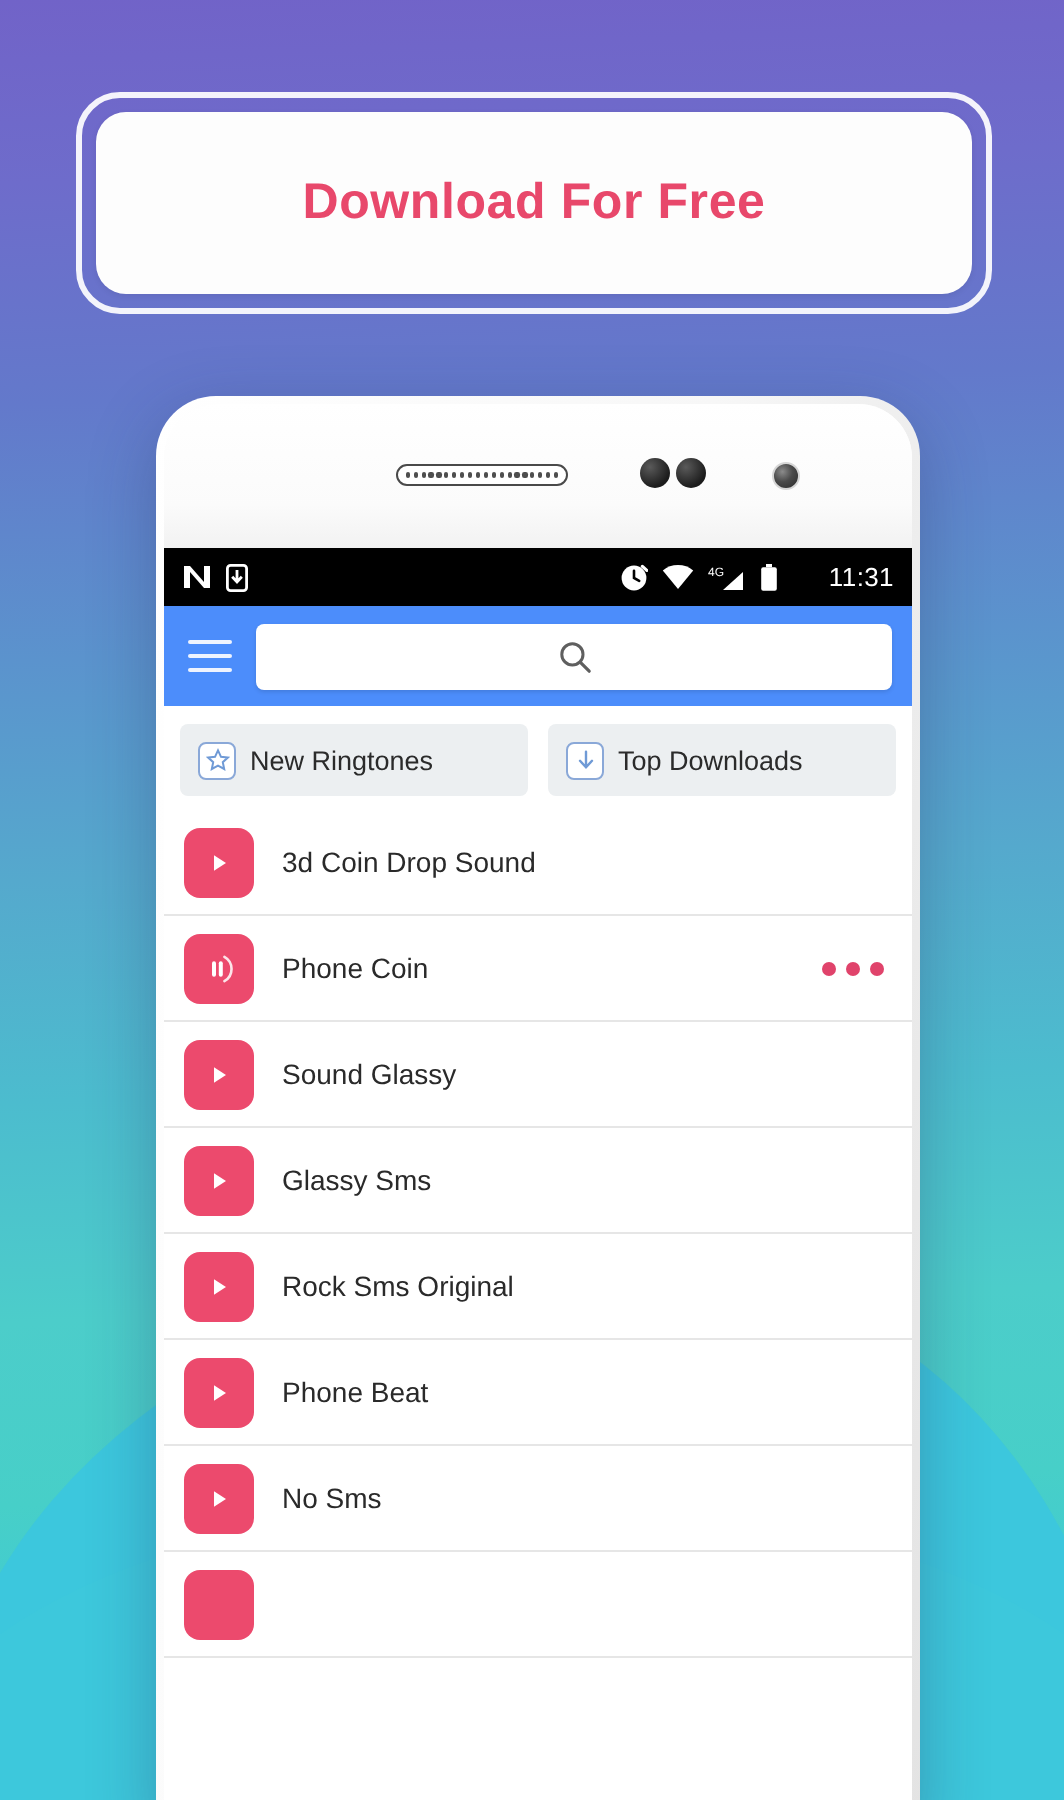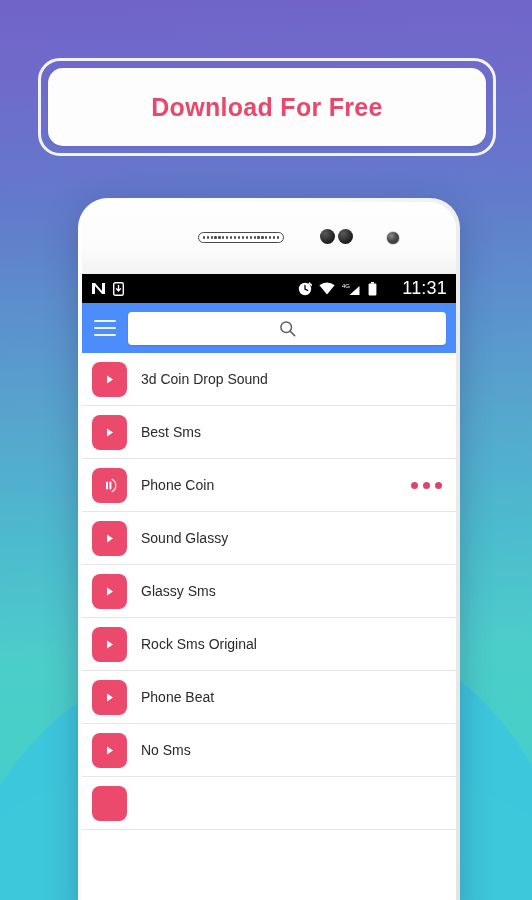--- a/index.html
+++ b/index.html
@@ -31,25 +31,24 @@
     opacity:.97;
   }
   #wave2 {
     position:absolute; left:-10%; right:-10%; bottom:0; height:150px;
     background:#3dc8dc;
     border-radius:50% 50% 0 0 / 100% 100% 0 0;
   }
 
   
   #cta-wrap {
-    position:absolute; left:38px; top:46px; width:458px; height:98px;
+    position:absolute; left:38px; top:46px; width:458px; height:111px;
     border:3px solid rgba(255,255,255,.92);
     border-radius:22px;
     padding:7px;
-    margin-top:12px;
   }
   #cta {
     width:100%; height:100%;
     background:#fdfdfd;
     border-radius:15px;
     display:flex; align-items:center; justify-content:center;
     box-shadow:0 1px 3px rgba(0,0,0,.07);
   }
   #cta-label {
     color:#e8486b;
@@ -114,21 +113,21 @@
   
   #screen { background:#fff; height:calc(100% - 72px); position:relative; overflow:hidden; }
 
   
   #statusbar {
     height:29px; background:#000; color:#fff;
     display:flex; align-items:center; justify-content:space-between;
     padding:0 9px; font-size:12.5px;
   }
   .sb-left, .sb-right { display:flex; align-items:center; gap:7px; }
-  #clock-text { font-size:18px; letter-spacing:.2px; margin-left:18px; }
+  #clock-text { font-size:13px; letter-spacing:.2px; margin-left:18px; }
   .sb-ico { display:block; }
 
   
   #appbar {
     height:50px; background:#4c8dfb;
     display:flex; align-items:center; padding:0 10px; gap:10px;
   }
   #hamburger { width:26px; display:flex; flex-direction:column; gap:4.5px; padding:4px 2px; cursor:pointer; }
   #hamburger span { display:block; height:2.6px; background:#eef3fe; border-radius:2px; }
   #searchbar {
@@ -261,40 +260,50 @@
         </div>
         <div id="searchbar">
           <svg width="17" height="17" viewBox="0 0 17 17" style="position:absolute">
             <circle cx="7.2" cy="7.2" r="5.3" fill="none" stroke="#5f5f5f" stroke-width="1.5"></circle>
             <path d="M11.2 11.2 L15.6 15.6" stroke="#5f5f5f" stroke-width="1.6" stroke-linecap="round"></path>
           </svg>
           <input id="search-input" value="" placeholder="" style="">
         </div>
       </div>
 
+      <div id="tabs">
+        <div class="tab">
+          <span class="tab-ico">
+            <svg width="12" height="12" viewBox="0 0 12 12">
+              <path d="M6 1.2 L7.5 4.4 L10.9 4.8 L8.4 7.1 L9.1 10.5 L6 8.8 L2.9 10.5 L3.6 7.1 L1.1 4.8 L4.5 4.4 Z" fill="none" stroke="#6f9ad6" stroke-width="1"></path>
+            </svg>
+          </span>
+          <span class="tab-label">New Ringtones</span>
+        </div>
+        <div class="tab">
+          <span class="tab-ico">
+            <svg width="12" height="12" viewBox="0 0 12 12">
+              <path d="M6 1.8 L6 9.2 M3 6.4 L6 9.6 L9 6.4" fill="none" stroke="#6f9ad6" stroke-width="1.2" stroke-linecap="round"></path>
+            </svg>
+          </span>
+          <span class="tab-label">Top Downloads</span>
+        </div>
+      </div>
 
       <div id="list">
 
         <div class="row">
           <span class="row-ico">
             <svg width="13" height="13" viewBox="0 0 13 13">
                 <path d="M4 2.6 L10 6.5 L4 10.4 Z" fill="#fff"></path>
               </svg>
           </span>
           <span class="row-title">3d Coin Drop Sound</span>
         </div>
 
-        <div class="row">
-          <span class="row-ico">
-            <svg width="13" height="13" viewBox="0 0 13 13">
-                <path d="M4 2.6 L10 6.5 L4 10.4 Z" fill="#fff"></path>
-              </svg>
-          </span>
-          <span class="row-title">Best Sms</span>
-        </div>
 
         <div class="row">
           <span class="row-ico">
             <svg width="19" height="19" viewBox="0 0 19 19">
               <rect x="6" y="5.6" width="2" height="7.8" rx="1" fill="#fff"></rect>
               <rect x="9.4" y="5.6" width="2" height="7.8" rx="1" fill="#fff"></rect>
               <path d="M12.2 3.4 A7 7 0 0 1 12.2 15.6" fill="none" stroke="#fff" stroke-width="1.3" stroke-linecap="round" opacity="0.85"></path>
             </svg>
           </span>
           <span class="row-title">Phone Coin</span>

